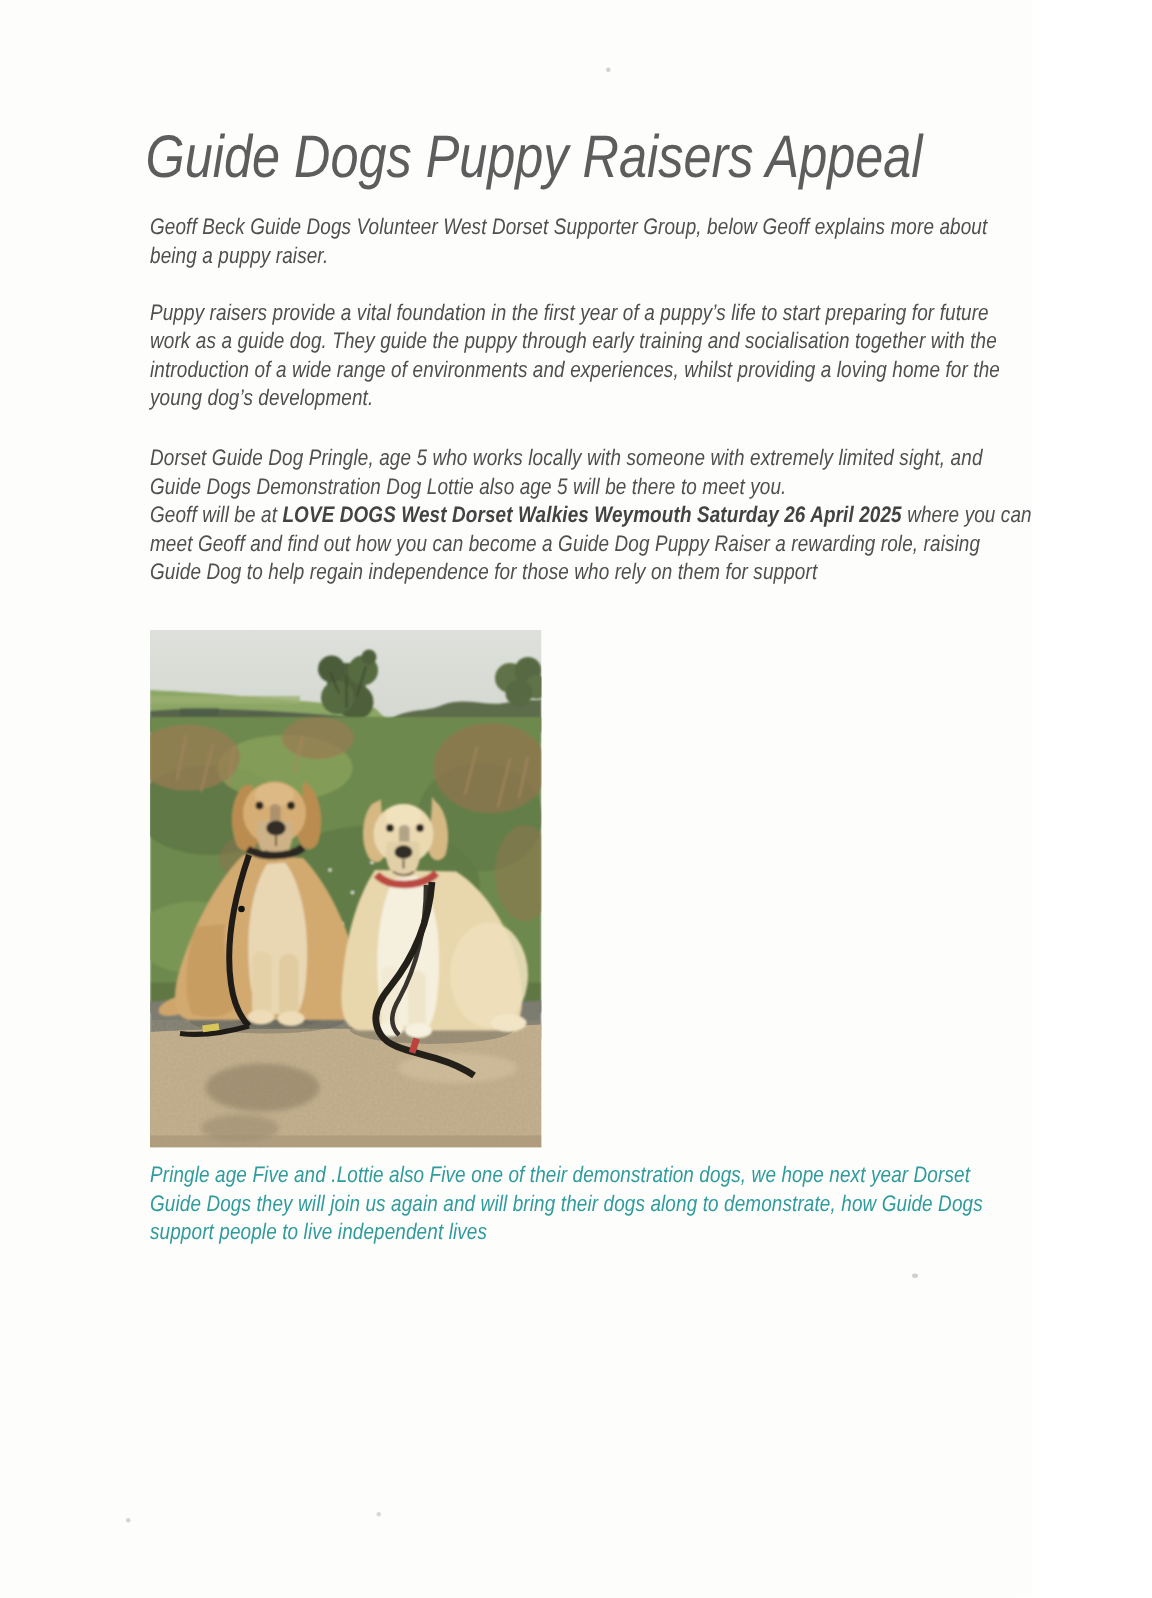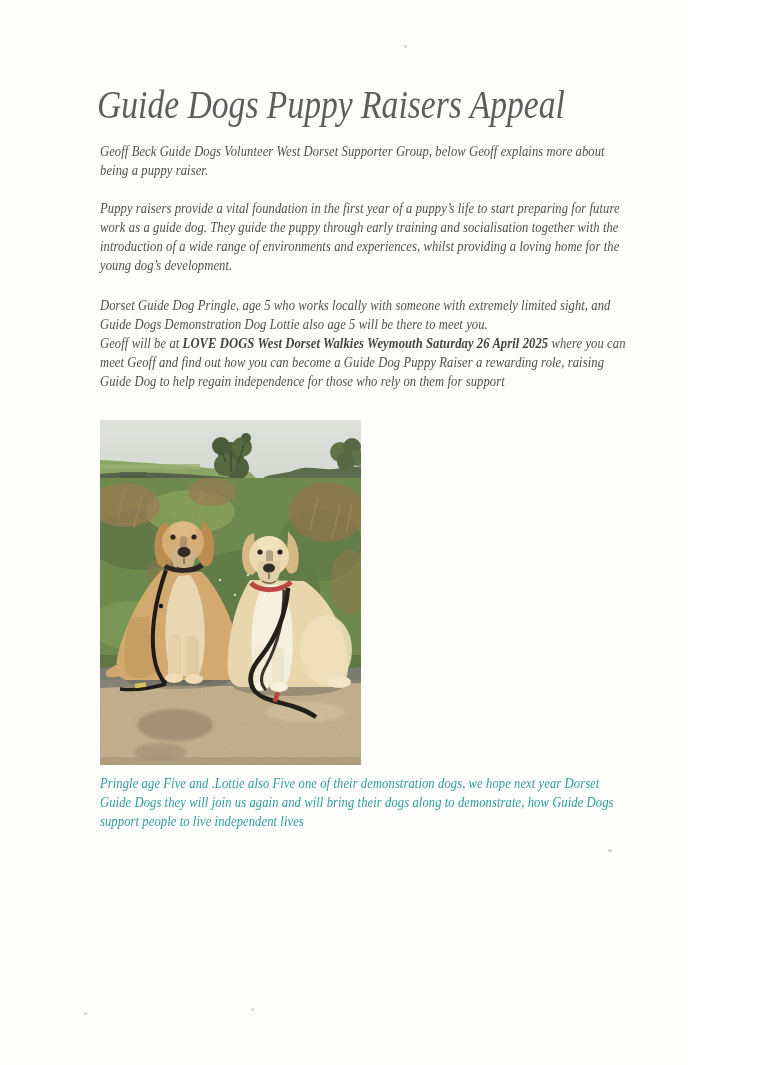--- a/index.html
+++ b/index.html
@@ -3,21 +3,21 @@
 <meta charset="utf-8">
 <style>
   * { margin: 0; padding: 0; box-sizing: border-box; }
   html, body { background: #ffffff; }
   .page {
     position: relative;
     width: 688px;
     height: 1065px;
     background: #fdfdfc;
     overflow: hidden;
-    font-family: Liberation Serif, serif;
+    font-family: Liberation Sans, sans-serif;
   }
   .doc-title {
     position: absolute;
     left: 97px;
     top: 82px;
     width: 700px;
     font-size: 40px;
     line-height: 46px;
     font-style: italic;
     font-weight: 400;

